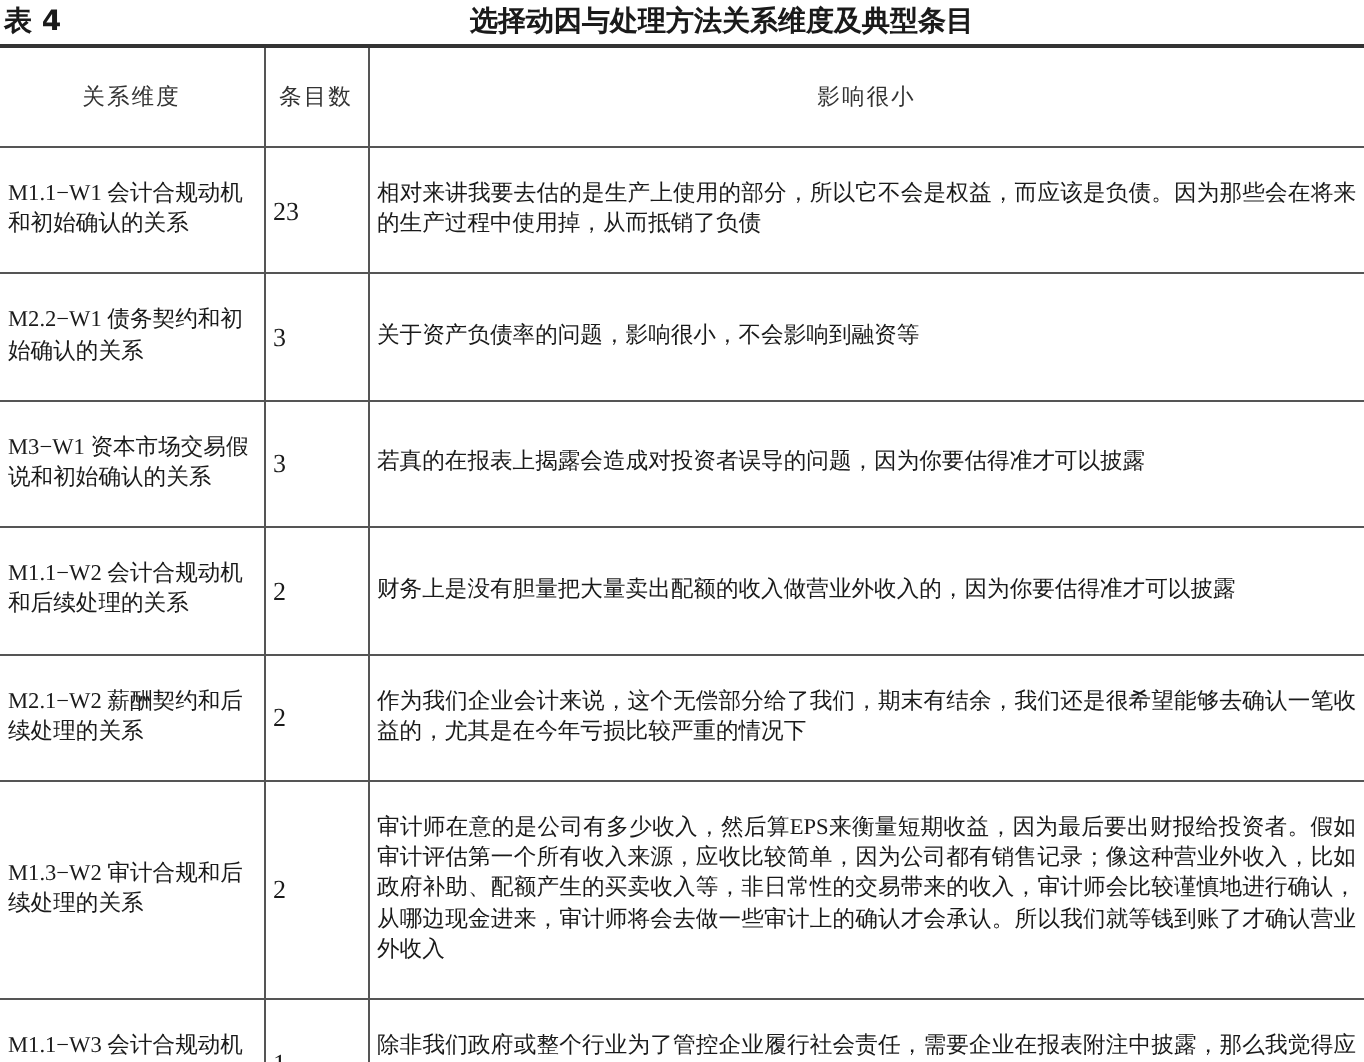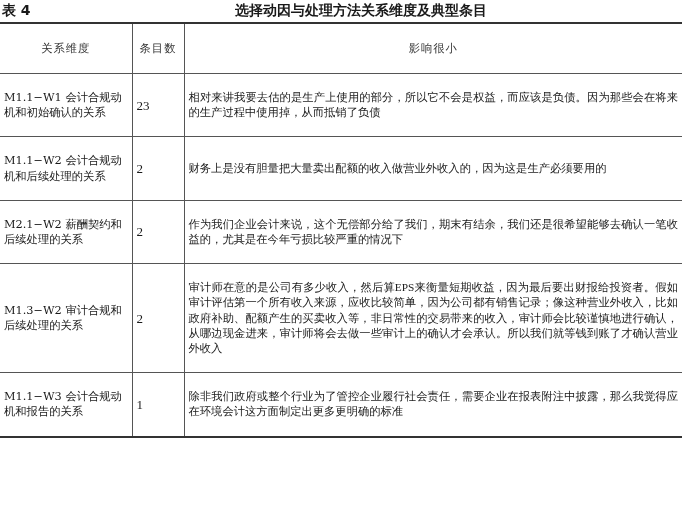--- a/index.html
+++ b/index.html
@@ -25,21 +25,21 @@
     border-collapse: collapse; width: 682px; table-layout: fixed;
     border-top: 2px solid #333; border-bottom: 2px solid #333;
     font-size: 11.3px; line-height: 15.2px;
   }
   th, td {
     border: 1px solid #555; padding: 16px 4px; vertical-align: middle;
   }
   tr > *:first-child { border-left: none; }
   tr > *:last-child { border-right: none; }
   th { font-weight: normal; text-align: center; height: 17px; color: #333; letter-spacing: 1px; }
-  td.dim { text-align: left; }
+  td.dim { text-align: left; font-family: Liberation Serif, serif; }
   td.count { text-align: left; font-size: 13px; font-family: Liberation Serif, serif; }
   td.item { text-align: justify; font-family: Liberation Serif, serif; }
 </style>
 </head>
 <body>
 
 <div class="caption">
   <span class="label">表 4</span>
   <span class="title">选择动因与处理方法关系维度及典型条目</span>
 </div>
@@ -57,23 +57,33 @@
       <th>影响很小</th>
     </tr>
   </thead>
   <tbody>
     <tr style="height:40px">
       <td class="dim">M1.1−W1 会计合规动机和初始确认的关系</td>
       <td class="count">23</td>
       <td class="item">相对来讲我要去估的是生产上使用的部分，所以它不会是权益，而应该是负债。因为那些会在将来的生产过程中使用掉，从而抵销了负债</td>
     </tr>
     <tr style="height:40px">
+      <td class="dim">M2.2−W1 债务契约和初始确认的关系</td>
+      <td class="count">3</td>
+      <td class="item">关于资产负债率的问题，影响很小，不会影响到融资等</td>
+    </tr>
+    <tr style="height:56px">
+      <td class="dim">M3−W1 资本市场交易假说和初始确认的关系</td>
+      <td class="count">3</td>
+      <td class="item">若真的在报表上揭露会造成对投资者误导的问题，因为你要估得准才可以披露</td>
+    </tr>
+    <tr style="height:40px">
       <td class="dim">M1.1−W2 会计合规动机和后续处理的关系</td>
       <td class="count">2</td>
-      <td class="item">财务上是没有胆量把大量卖出配额的收入做营业外收入的，因为这是生产必须要用的</td>
+      <td class="item">财务上是没有胆量把大量卖出配额的收入做营业外收入的，因为你要估得准才可以披露</td>
     </tr>
     <tr style="height:40px">
       <td class="dim">M2.1−W2 薪酬契约和后续处理的关系</td>
       <td class="count">2</td>
       <td class="item">作为我们企业会计来说，这个无偿部分给了我们，期末有结余，我们还是很希望能够去确认一笔收益的，尤其是在今年亏损比较严重的情况下</td>
     </tr>
     <tr style="height:86px">
       <td class="dim">M1.3−W2 审计合规和后续处理的关系</td>
       <td class="count">2</td>
       <td class="item">审计师在意的是公司有多少收入，然后算EPS来衡量短期收益，因为最后要出财报给投资者。假如审计评估第一个所有收入来源，应收比较简单，因为公司都有销售记录；像这种营业外收入，比如政府补助、配额产生的买卖收入等，非日常性的交易带来的收入，审计师会比较谨慎地进行确认，从哪边现金进来，审计师将会去做一些审计上的确认才会承认。所以我们就等钱到账了才确认营业外收入</td>

